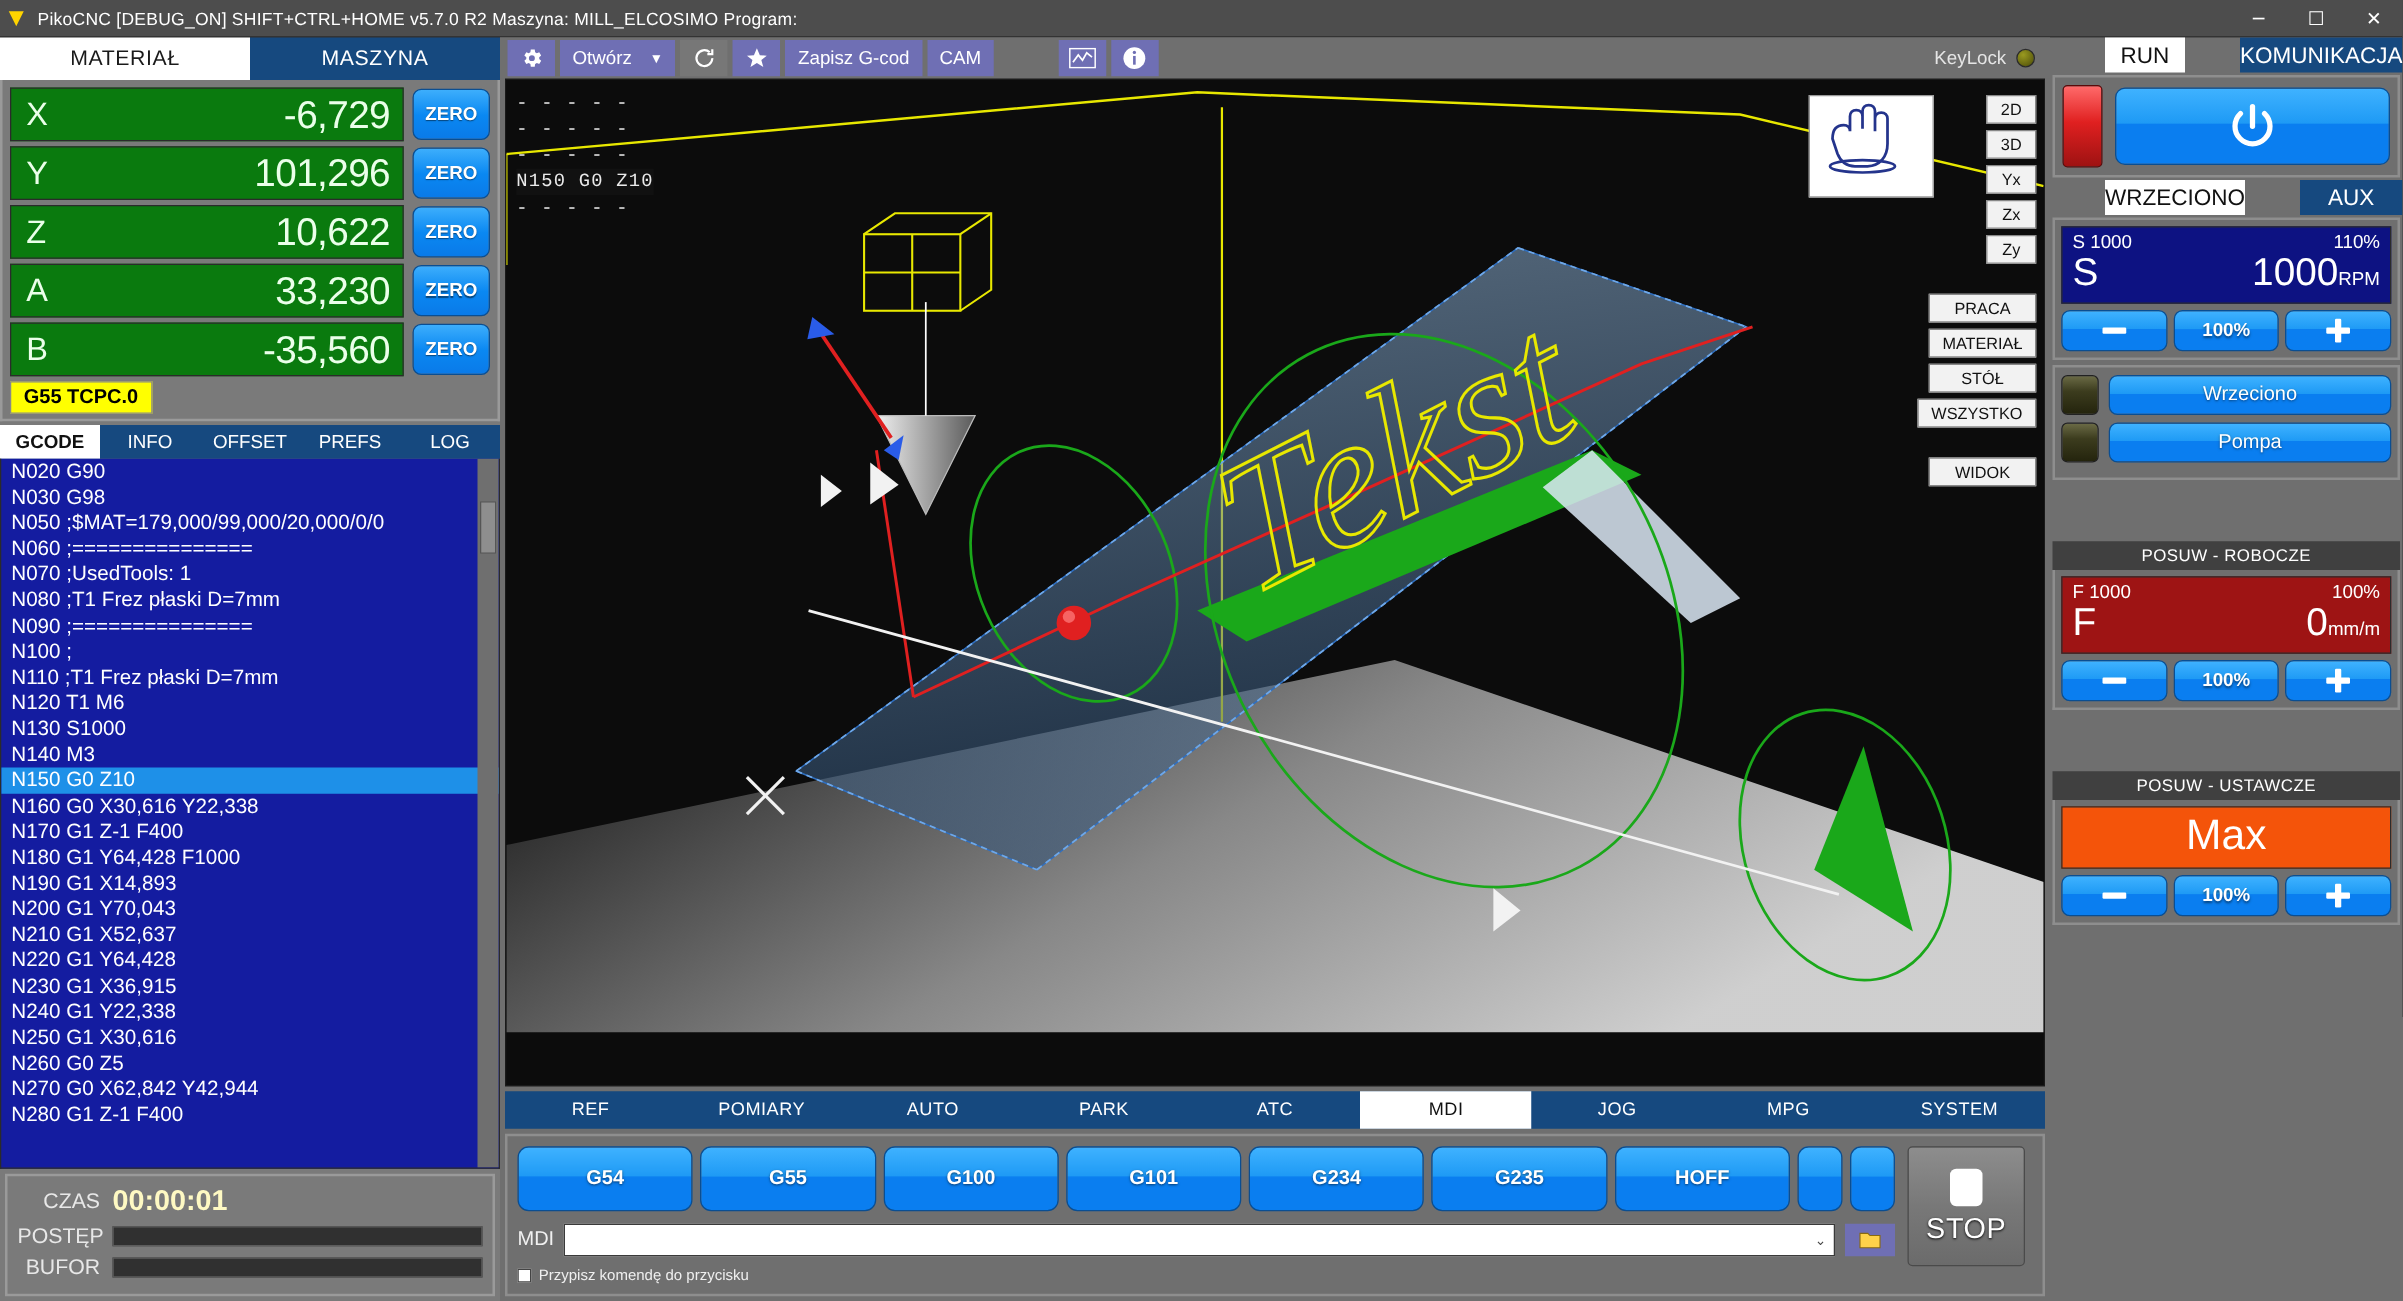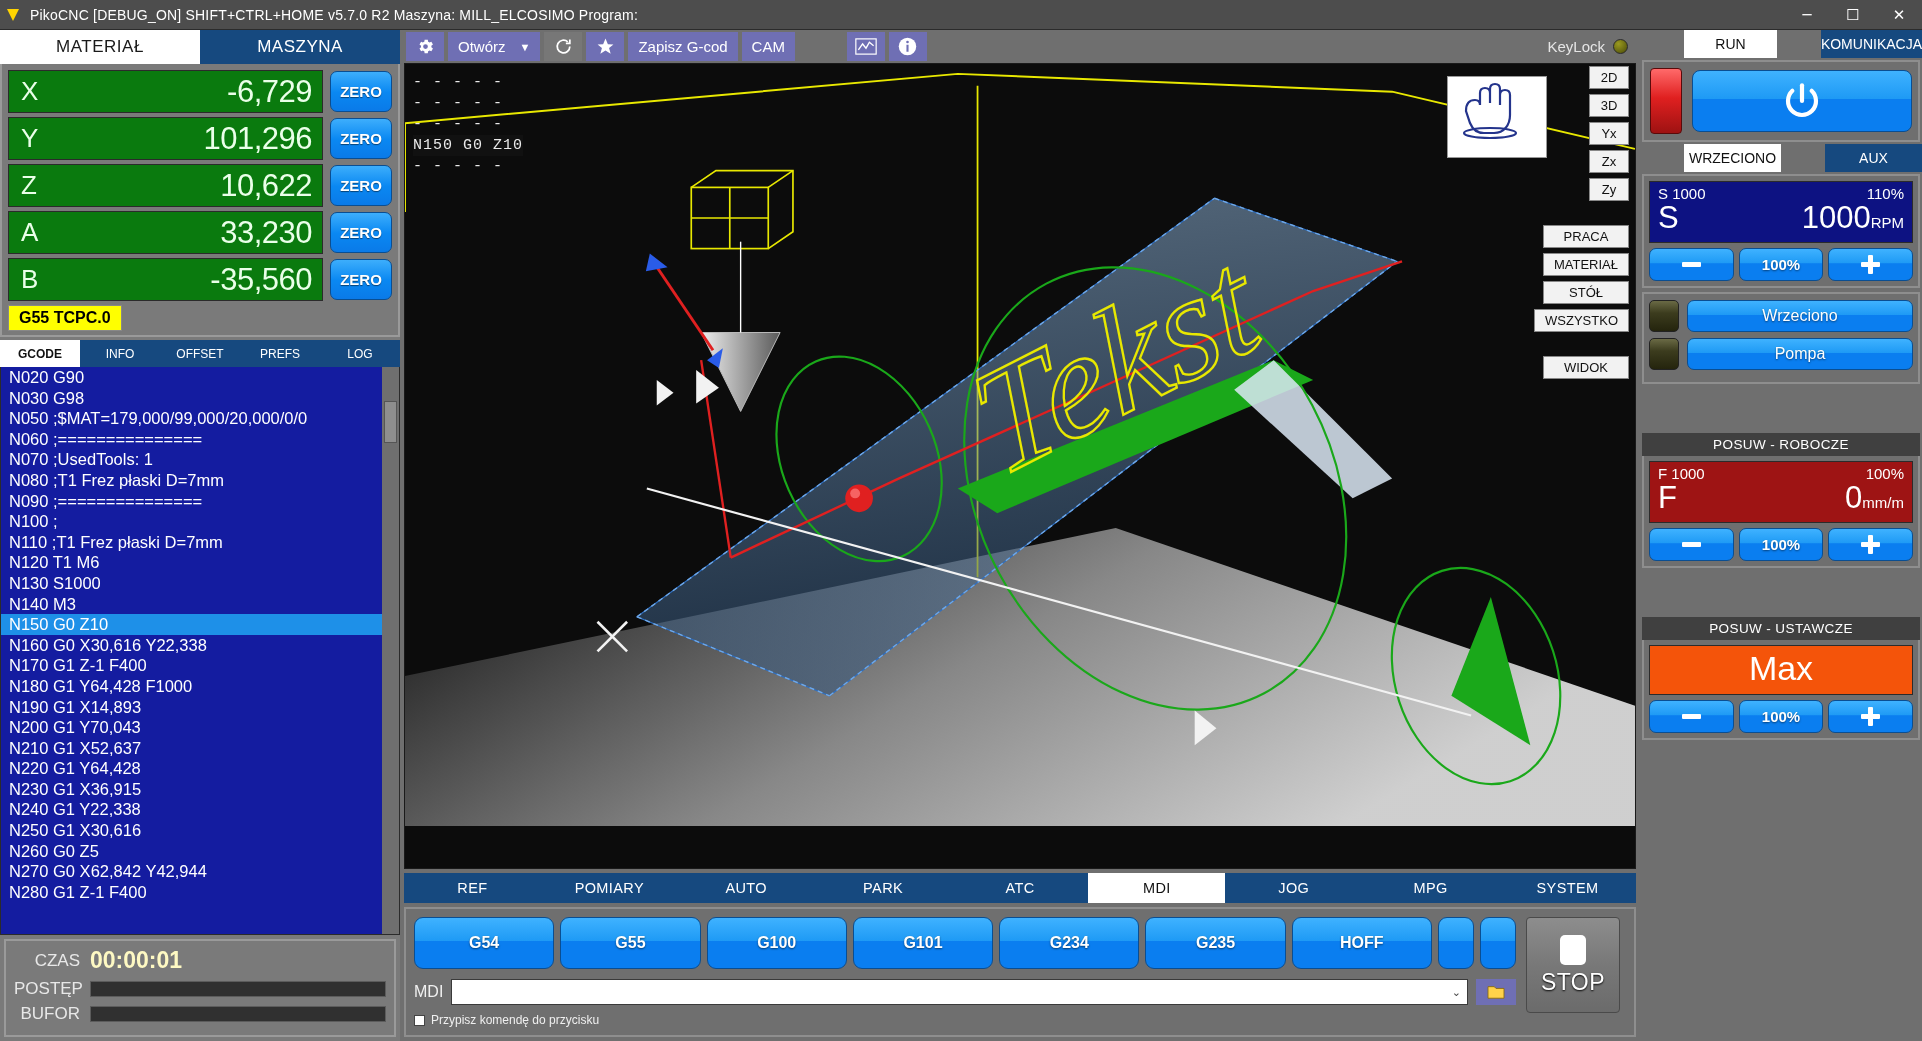--- a/index.html
+++ b/index.html
@@ -57,21 +57,21 @@
   }
   #wcsRow { margin-top:3px; }
   #wcsBadge {
     display:inline-block; background:#ffff00; color:#000; font-weight:bold;
     font-size:16px; padding:3px 10px; border:1px solid #888;
   }
   
   .listTabs { display:flex; height:27px; background:#16497f; margin-top:3px; }
   .listTabs .tab {
     flex:1; display:flex; align-items:center; justify-content:center;
-    font-size:12px; color:#fff;
+    font-size:15px; color:#fff;
   }
   .listTabs .tab.active { background:#fff; color:#111; font-weight:bold; }
   #gcodeList {
     flex:1; background:#141ca0; position:relative; overflow:hidden;
     border:1px solid #2b2b2b; border-top:none;
   }
   .gline {
     color:#fff; font-size:16.5px; font-weight:normal; padding:0 0 0 8px;
     height:20.6px; line-height:20.6px; white-space:nowrap;
   }
@@ -121,21 +121,21 @@
     font-family:"Liberation Mono", monospace; font-size:15px; color:#eaeaea;
     line-height:21px; letter-spacing:1px;
   }
   #gOverlay .cur { background:#111; }
   #handIcon {
     position:absolute; right:88px; top:12px; width:100px; height:82px;
     background:#fff; border:1px solid #999; z-index:5;
     display:flex; align-items:center; justify-content:center;
   }
   #viewBtns {
-    position:absolute; right:6px; top:2px; z-index:5;
+    position:absolute; right:6px; top:12px; z-index:5;
     display:flex; flex-direction:column; gap:5px; align-items:flex-end;
   }
   .vBtn {
     background:#f2f2f2; border:1px solid #888; color:#111; font-size:13px;
     padding:3px 10px; min-width:40px; text-align:center;
   }
   .vBtn.wide { min-width:86px; }
   #viewBtns .gap { height:14px; }
   
   #modeTabs { height:30px; background:#16497f; display:flex; margin:4px 4px 0 4px; }
@@ -178,21 +178,21 @@
     background: linear-gradient(180deg,#8d8d8d 0%,#787878 50%,#6b6b6b 100%);
     border:1px solid #4a4a4a; border-radius:4px;
     display:flex; flex-direction:column; align-items:center; justify-content:center; gap:4px;
   }
   #stopBtn .sq { width:26px; height:30px; background:#fff; border-radius:5px; }
   #stopBtn .t { color:#fff; font-size:23px; letter-spacing:.5px; text-shadow:0 1px 2px #000; }
   
   #right { width:282px; background:#6f6f6f; display:flex; flex-direction:column; }
   .rTabs { display:flex; height:28px; }
   .rTabs .tab {
-    flex:1; display:flex; align-items:center; justify-content:center; font-size:14px;margin-left:44px;
+    flex:1; display:flex; align-items:center; justify-content:center; font-size:18px;margin-left:44px;
   }
   .rTabs .tab.active { background:#fff; color:#111; }
   .rTabs .tab.inactive { background:#16497f; color:#fff; }
   #powerPanel {
     background:#6f6f6f; border:2px solid #8e8e8e; margin:2px; padding:6px;
     display:flex; align-items:center; gap:10px; height:82px;
   }
   #redLed {
     width:32px; height:66px; border-radius:4px;
     background: linear-gradient(180deg,#ff6a6a 0%,#e02020 45%,#9e1212 100%);

